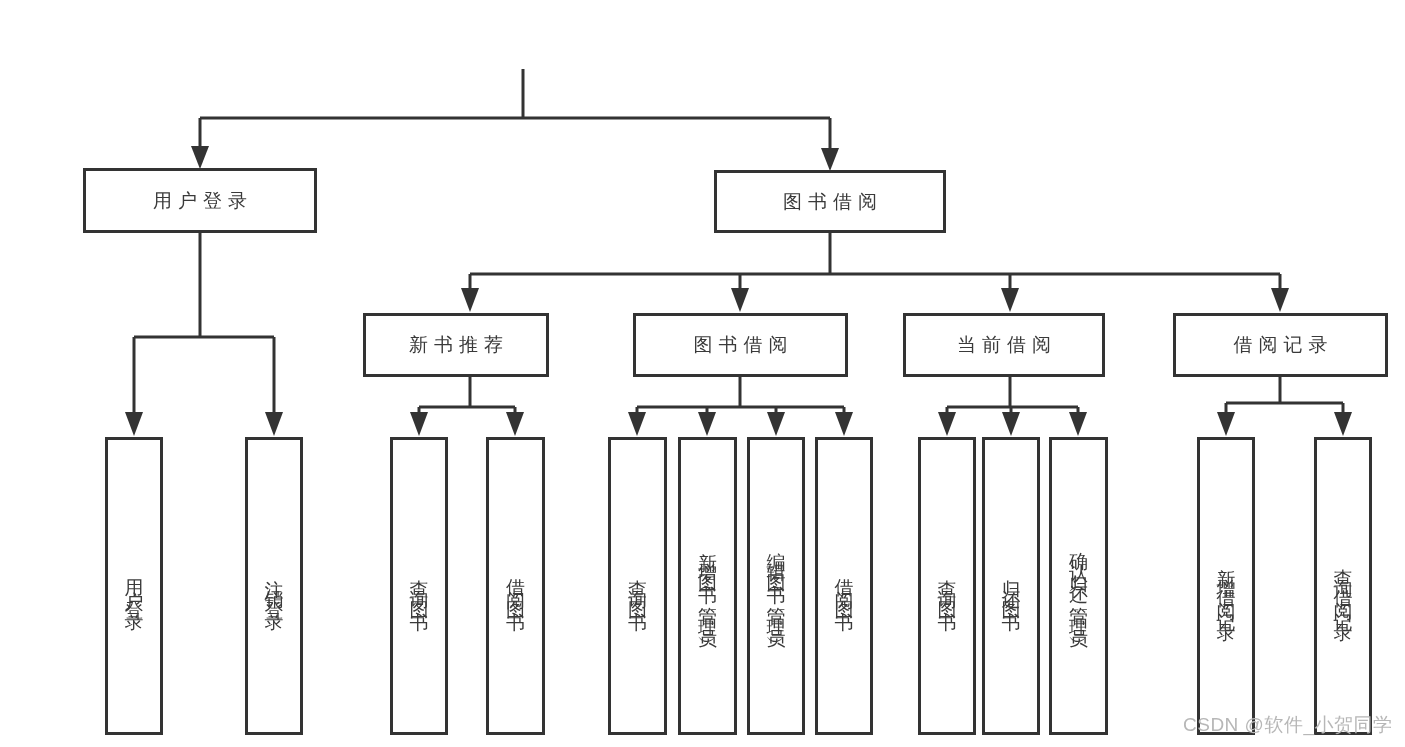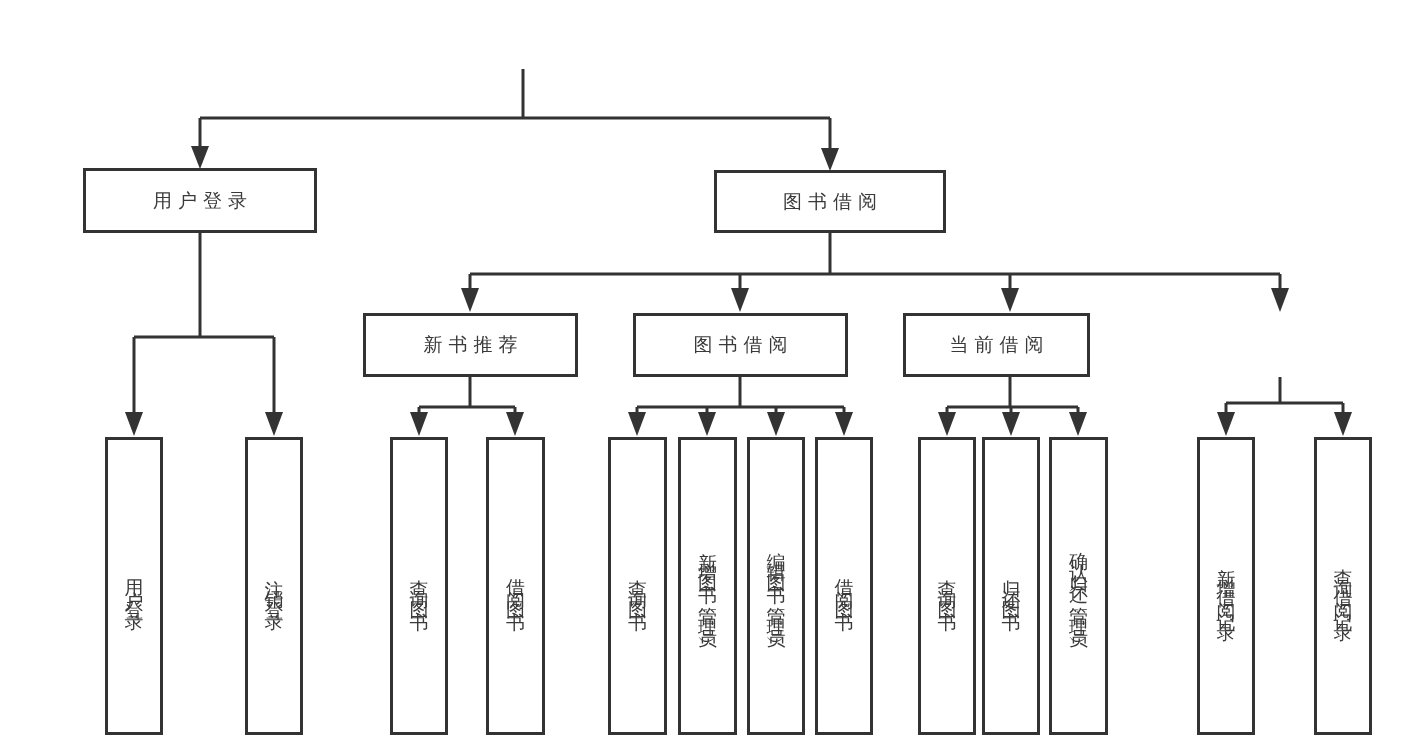--- a/index.html
+++ b/index.html
@@ -140,28 +140,31 @@
   </svg>
 
 
   <div class="node" style="left:83px; top:168px; width:234px; height:65px;">
     <span>用户登录</span>
   </div>
   <div class="node" style="left:714px; top:170px; width:232px; height:63px;">
     <span>图书借阅</span>
   </div>
 
-  <div class="node" style="left:363px; top:313px; width:215px; height:64px;">
+  <div class="node" style="left:363px; top:313px; width:186px; height:64px;">
     <span>新书推荐</span>
   </div>
   <div class="node" style="left:633px; top:313px; width:215px; height:64px;">
     <span>图书借阅</span>
   </div>
-  <div class="node" style="left:903px; top:313px; width:187px; height:64px;">
+  <div class="node" style="left:903px; top:313px; width:202px; height:64px;">
     <span>当前借阅</span>
+  </div>
+  <div class="node" style="left:1173px; top:313px; width:215px; height:64px;">
+    <span>借阅记录</span>
   </div>
 
   <div class="node leaf" style="left:105px; top:437px; width:58px; height:298px;">
     <span>用户登录</span>
   </div>
   <div class="node leaf" style="left:245px; top:437px; width:58px; height:298px;">
     <span>注销登录</span>
   </div>
 
   <div class="node leaf" style="left:390px; top:437px; width:58px; height:298px;">
@@ -194,14 +197,15 @@
     <span>确认归还（管理员）</span>
   </div>
 
   <div class="node leaf" style="left:1197px; top:437px; width:58px; height:298px;">
     <span>新增借阅记录</span>
   </div>
   <div class="node leaf" style="left:1314px; top:437px; width:58px; height:298px;">
     <span>查询借阅记录</span>
   </div>
 
+  <div class="watermark">CSDN @软件_小贺同学</div>
 
 </div>
 
 </body></html>

